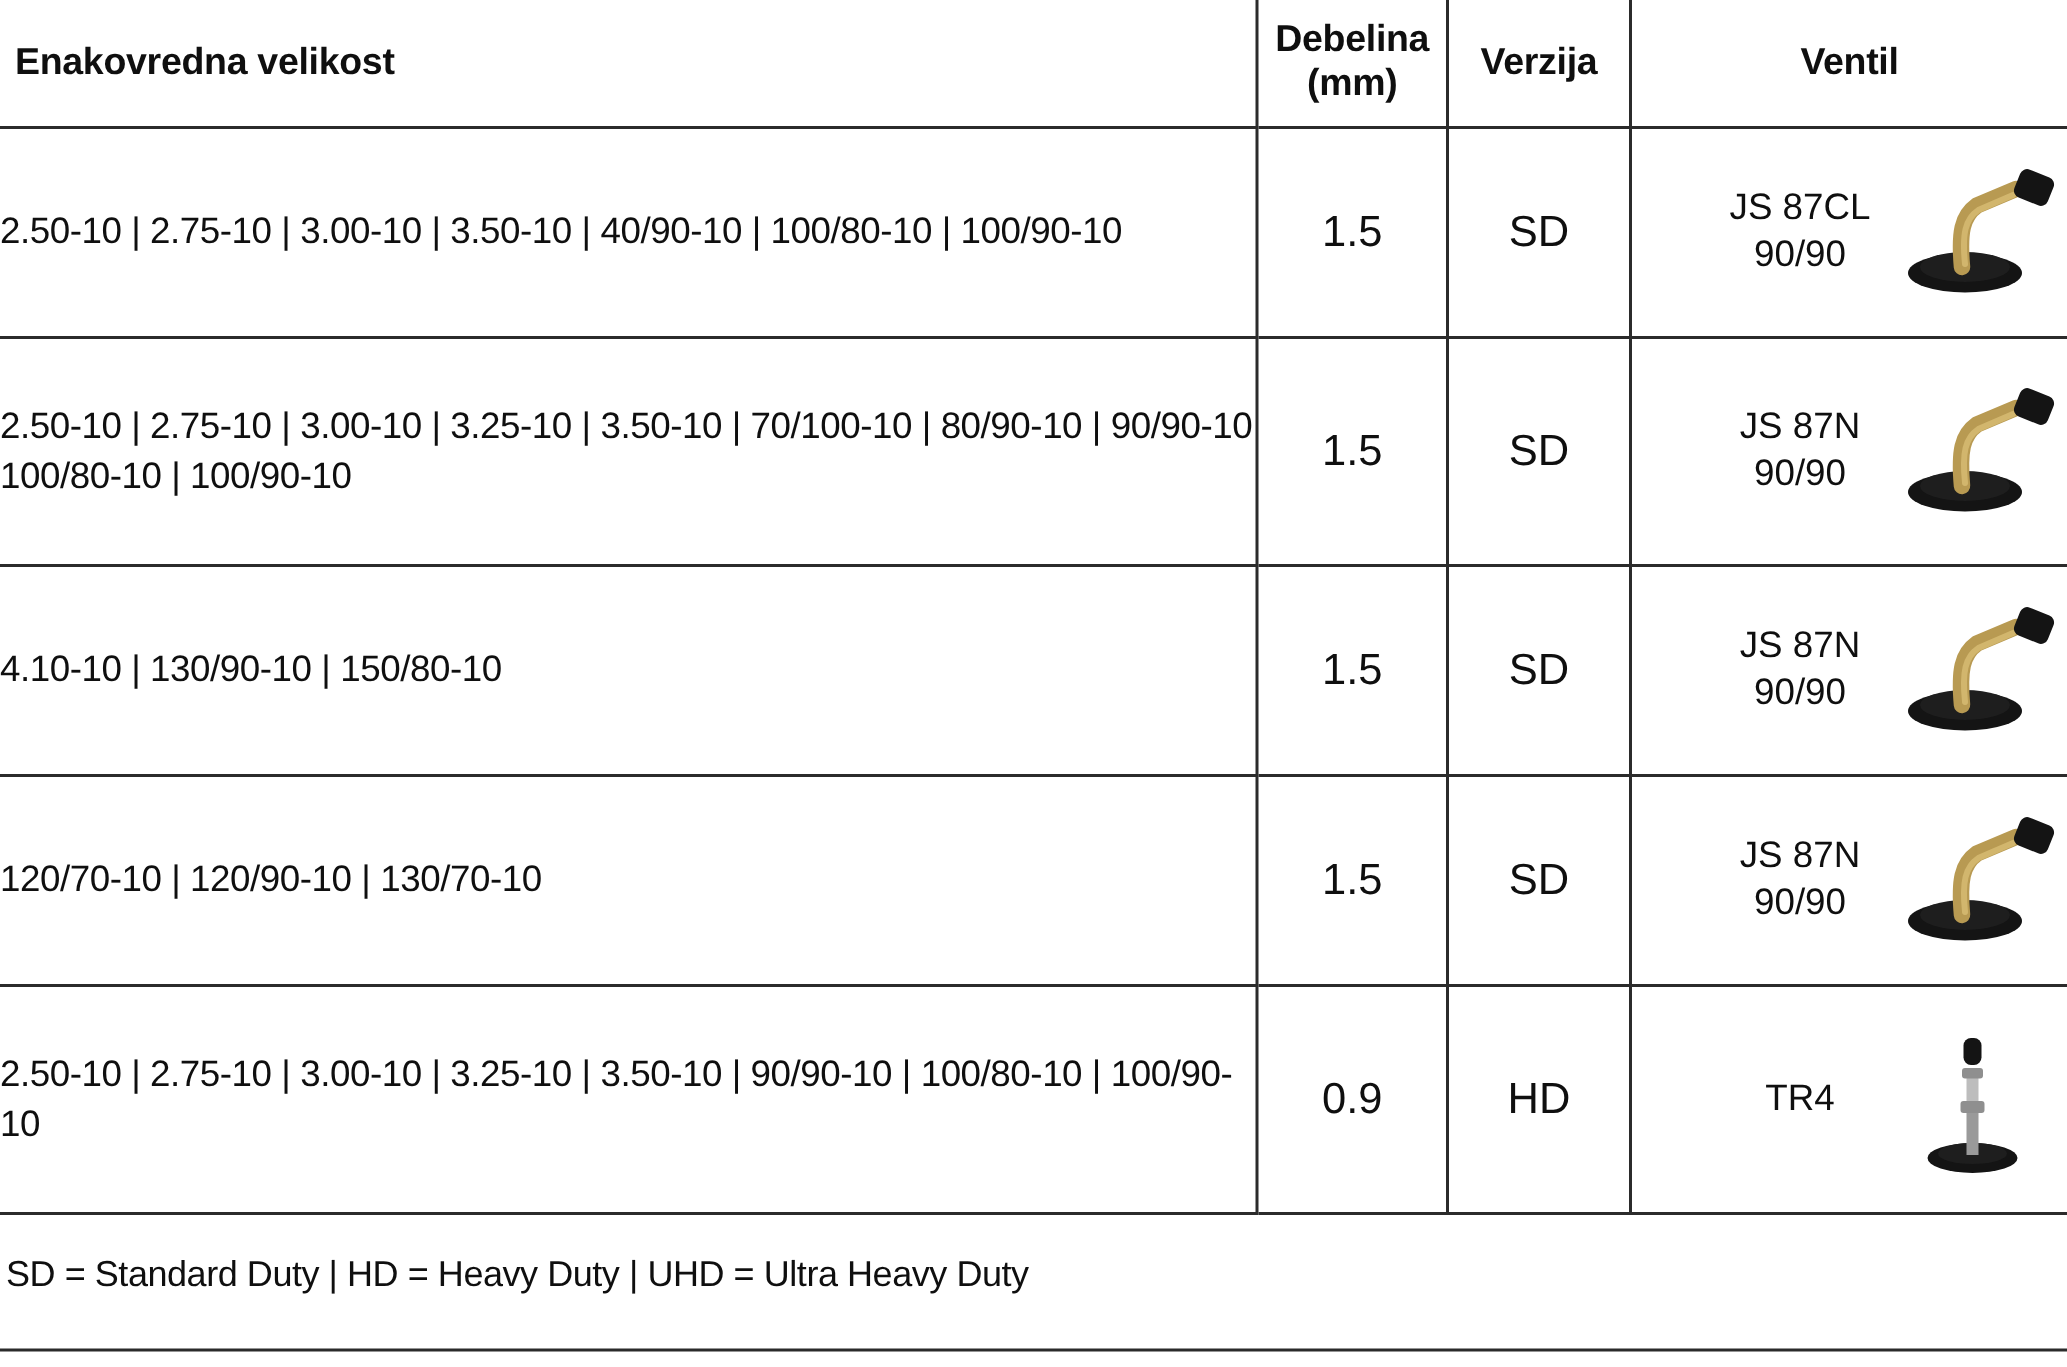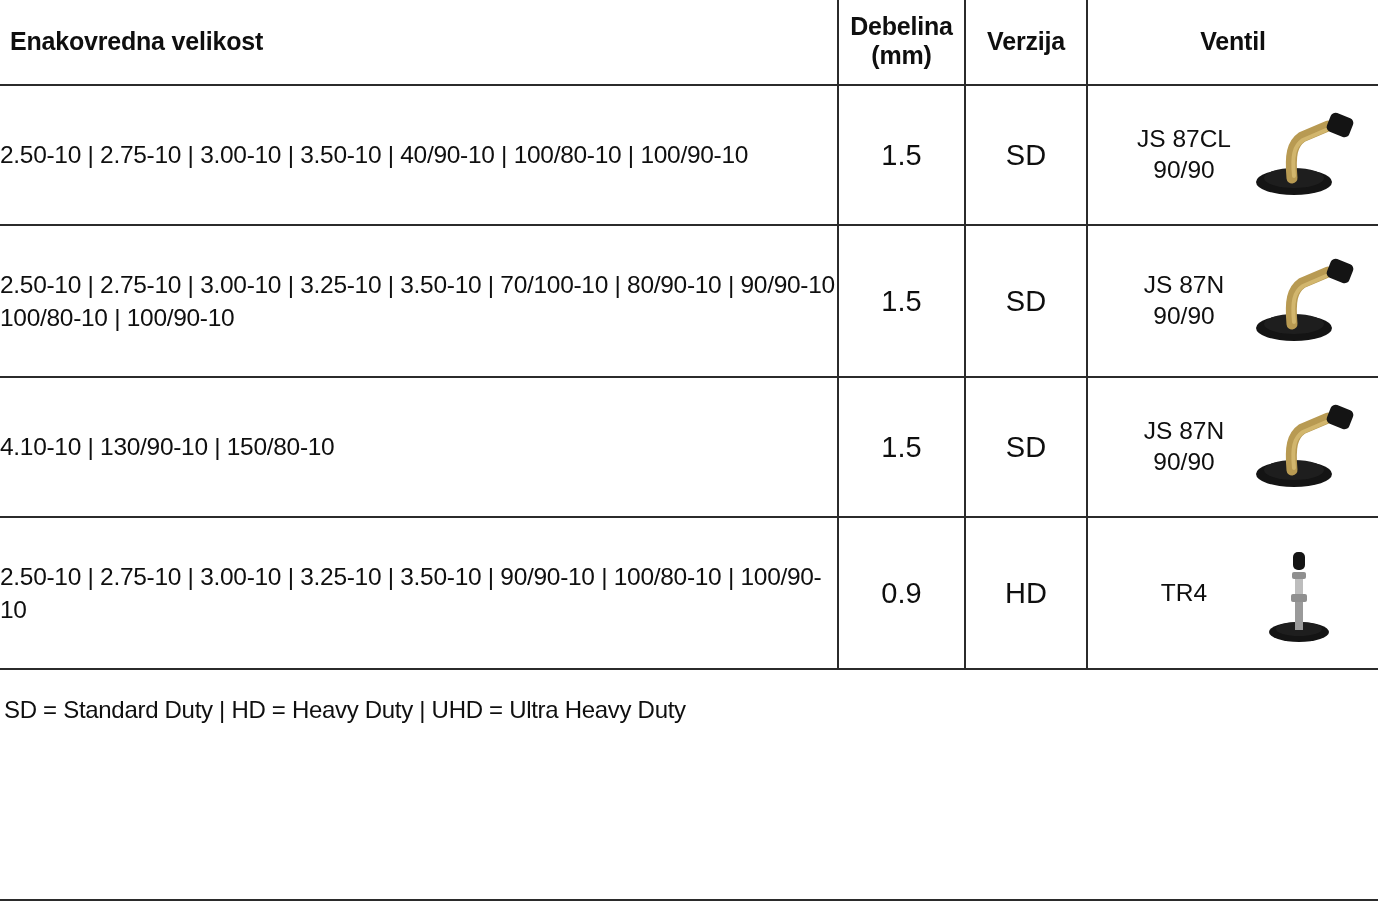--- a/index.html
+++ b/index.html
@@ -60,21 +60,21 @@
   td.mid-cell {
     text-align: center;
     font-size: 29px;
   }
   td.valve-cell {
     padding: 0;
   }
   .valve-wrap {
     display: flex;
     align-items: center;
-    justify-content: center;
+    justify-content: flex-end;
     gap: 4px;
     height: 100%;
     padding-left: 32px;
     box-sizing: border-box;
   }
   .valve-label {
     font-size: 24.5px;
     line-height: 1.25;
     text-align: center;
     white-space: pre-line;
@@ -186,20 +186,40 @@
                 <ellipse cx="58" cy="78" rx="30" ry="10" fill="#1e1e1e"></ellipse>
                 <path d="M56 78 C54 55 56 44 66 37 L92 26" stroke="#b89a52" stroke-width="11" fill="none" stroke-linecap="round"></path>
                 <path d="M58 76 C56 56 58 46 67 40 L90 30" stroke="#d6bb72" stroke-width="4" fill="none" stroke-linecap="round" opacity="0.85"></path>
                 <rect x="92" y="15" width="24" height="20" rx="5" transform="rotate(22 104 25)" fill="#141414"></rect>
               </svg>
             </span>
           </div>
         </td>
       </tr>
 
+      <tr class="row-tall">
+        <td class="size-cell">120/70-10 | 120/90-10 | 130/70-10</td>
+        <td class="mid-cell sep-left">1.5</td>
+        <td class="mid-cell sep-left">SD</td>
+        <td class="valve-cell sep-left">
+          <div class="valve-wrap">
+            <span class="valve-label">JS 87N
+90/90</span>
+            <span class="valve-art">
+              <svg viewBox="0 0 126 110" width="126" height="110">
+                <ellipse cx="58" cy="82" rx="38" ry="13" fill="#141414"></ellipse>
+                <ellipse cx="58" cy="78" rx="30" ry="10" fill="#1e1e1e"></ellipse>
+                <path d="M56 78 C54 55 56 44 66 37 L92 26" stroke="#b89a52" stroke-width="11" fill="none" stroke-linecap="round"></path>
+                <path d="M58 76 C56 56 58 46 67 40 L90 30" stroke="#d6bb72" stroke-width="4" fill="none" stroke-linecap="round" opacity="0.85"></path>
+                <rect x="92" y="15" width="24" height="20" rx="5" transform="rotate(22 104 25)" fill="#141414"></rect>
+              </svg>
+            </span>
+          </div>
+        </td>
+      </tr>
 
       <tr class="row-tall2">
         <td class="size-cell">2.50-10 | 2.75-10 | 3.00-10 | 3.25-10 | 3.50-10 | 90/90-10 | 100/80-10 | 100/90-10</td>
         <td class="mid-cell sep-left">0.9</td>
         <td class="mid-cell sep-left">HD</td>
         <td class="valve-cell sep-left">
           <div class="valve-wrap">
             <span class="valve-label">TR4</span>
             <span class="valve-art">
               <svg viewBox="0 0 126 110" width="126" height="110">

